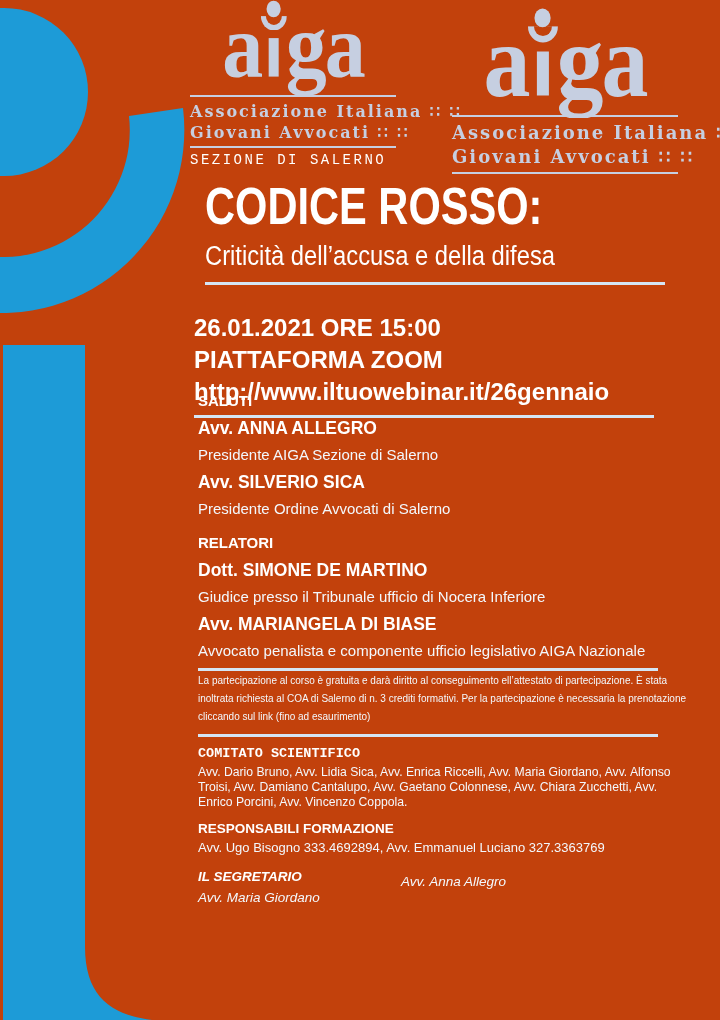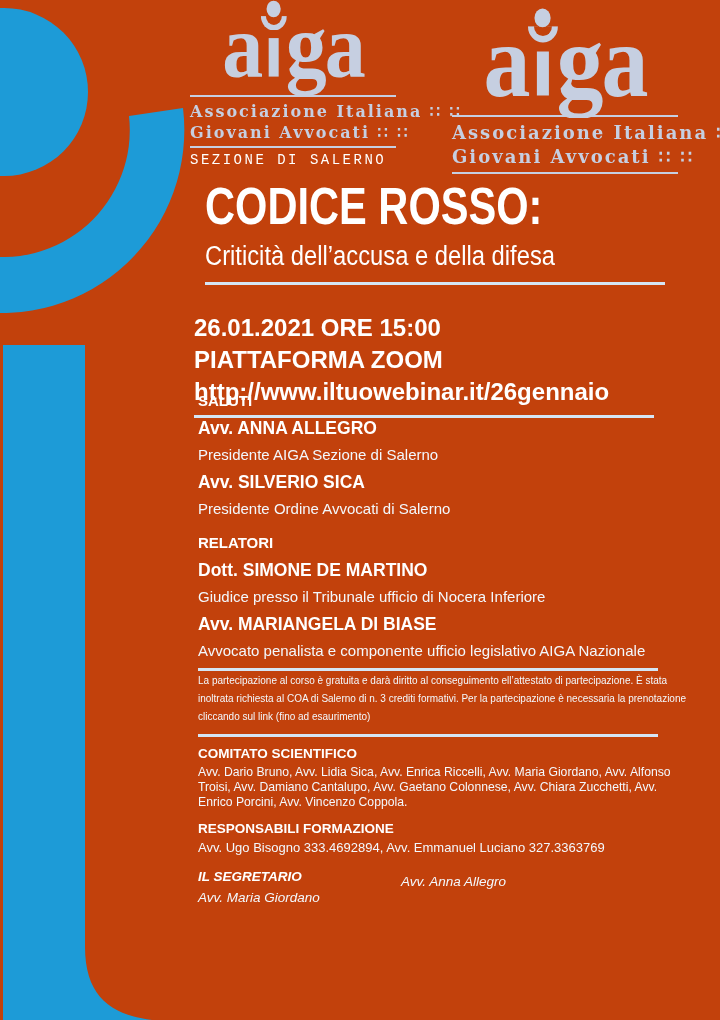--- a/index.html
+++ b/index.html
@@ -49,21 +49,21 @@
   .event .rule{margin-top:7px;}
   
   .main{position:absolute;left:198px;top:392px;width:505px;}
   .sec-heading{font-size:15px;font-weight:bold;margin-top:16px;line-height:18px;}
   .sec:first-child .sec-heading{margin-top:0;}
   .entry-name{font-size:17.5px;font-weight:bold;margin-top:8px;line-height:21px;}
   .entry-role{font-size:15px;margin-top:7px;line-height:18px;color:#F3F8FD;}
   .main .rule{margin-top:8px;}
   .note{font-size:10px;line-height:18px;margin-top:1px;width:492px;color:#F3F8FD;}
   .committee-heading,.training-heading,.sig-title{font-size:13.5px;font-weight:bold;line-height:16px;}
-  .committee-heading{margin-top:9px;}
+  .committee-heading{margin-top:9px;font-family:Liberation Mono, monospace;}
   .committee-members{font-size:12.2px;line-height:15px;margin-top:3px;width:480px;color:#F3F8FD;}
   .training-heading{margin-top:11px;}
   .training-line{font-size:13px;line-height:16px;margin-top:3px;color:#F3F8FD;}
   .signatures{display:flex;margin-top:13px;}
   .sig-col{width:203px;font-style:italic;}
   .sig-name{font-size:13.5px;margin-top:5px;color:#F3F8FD;}
 </style>
 </head>
 <body>
 

